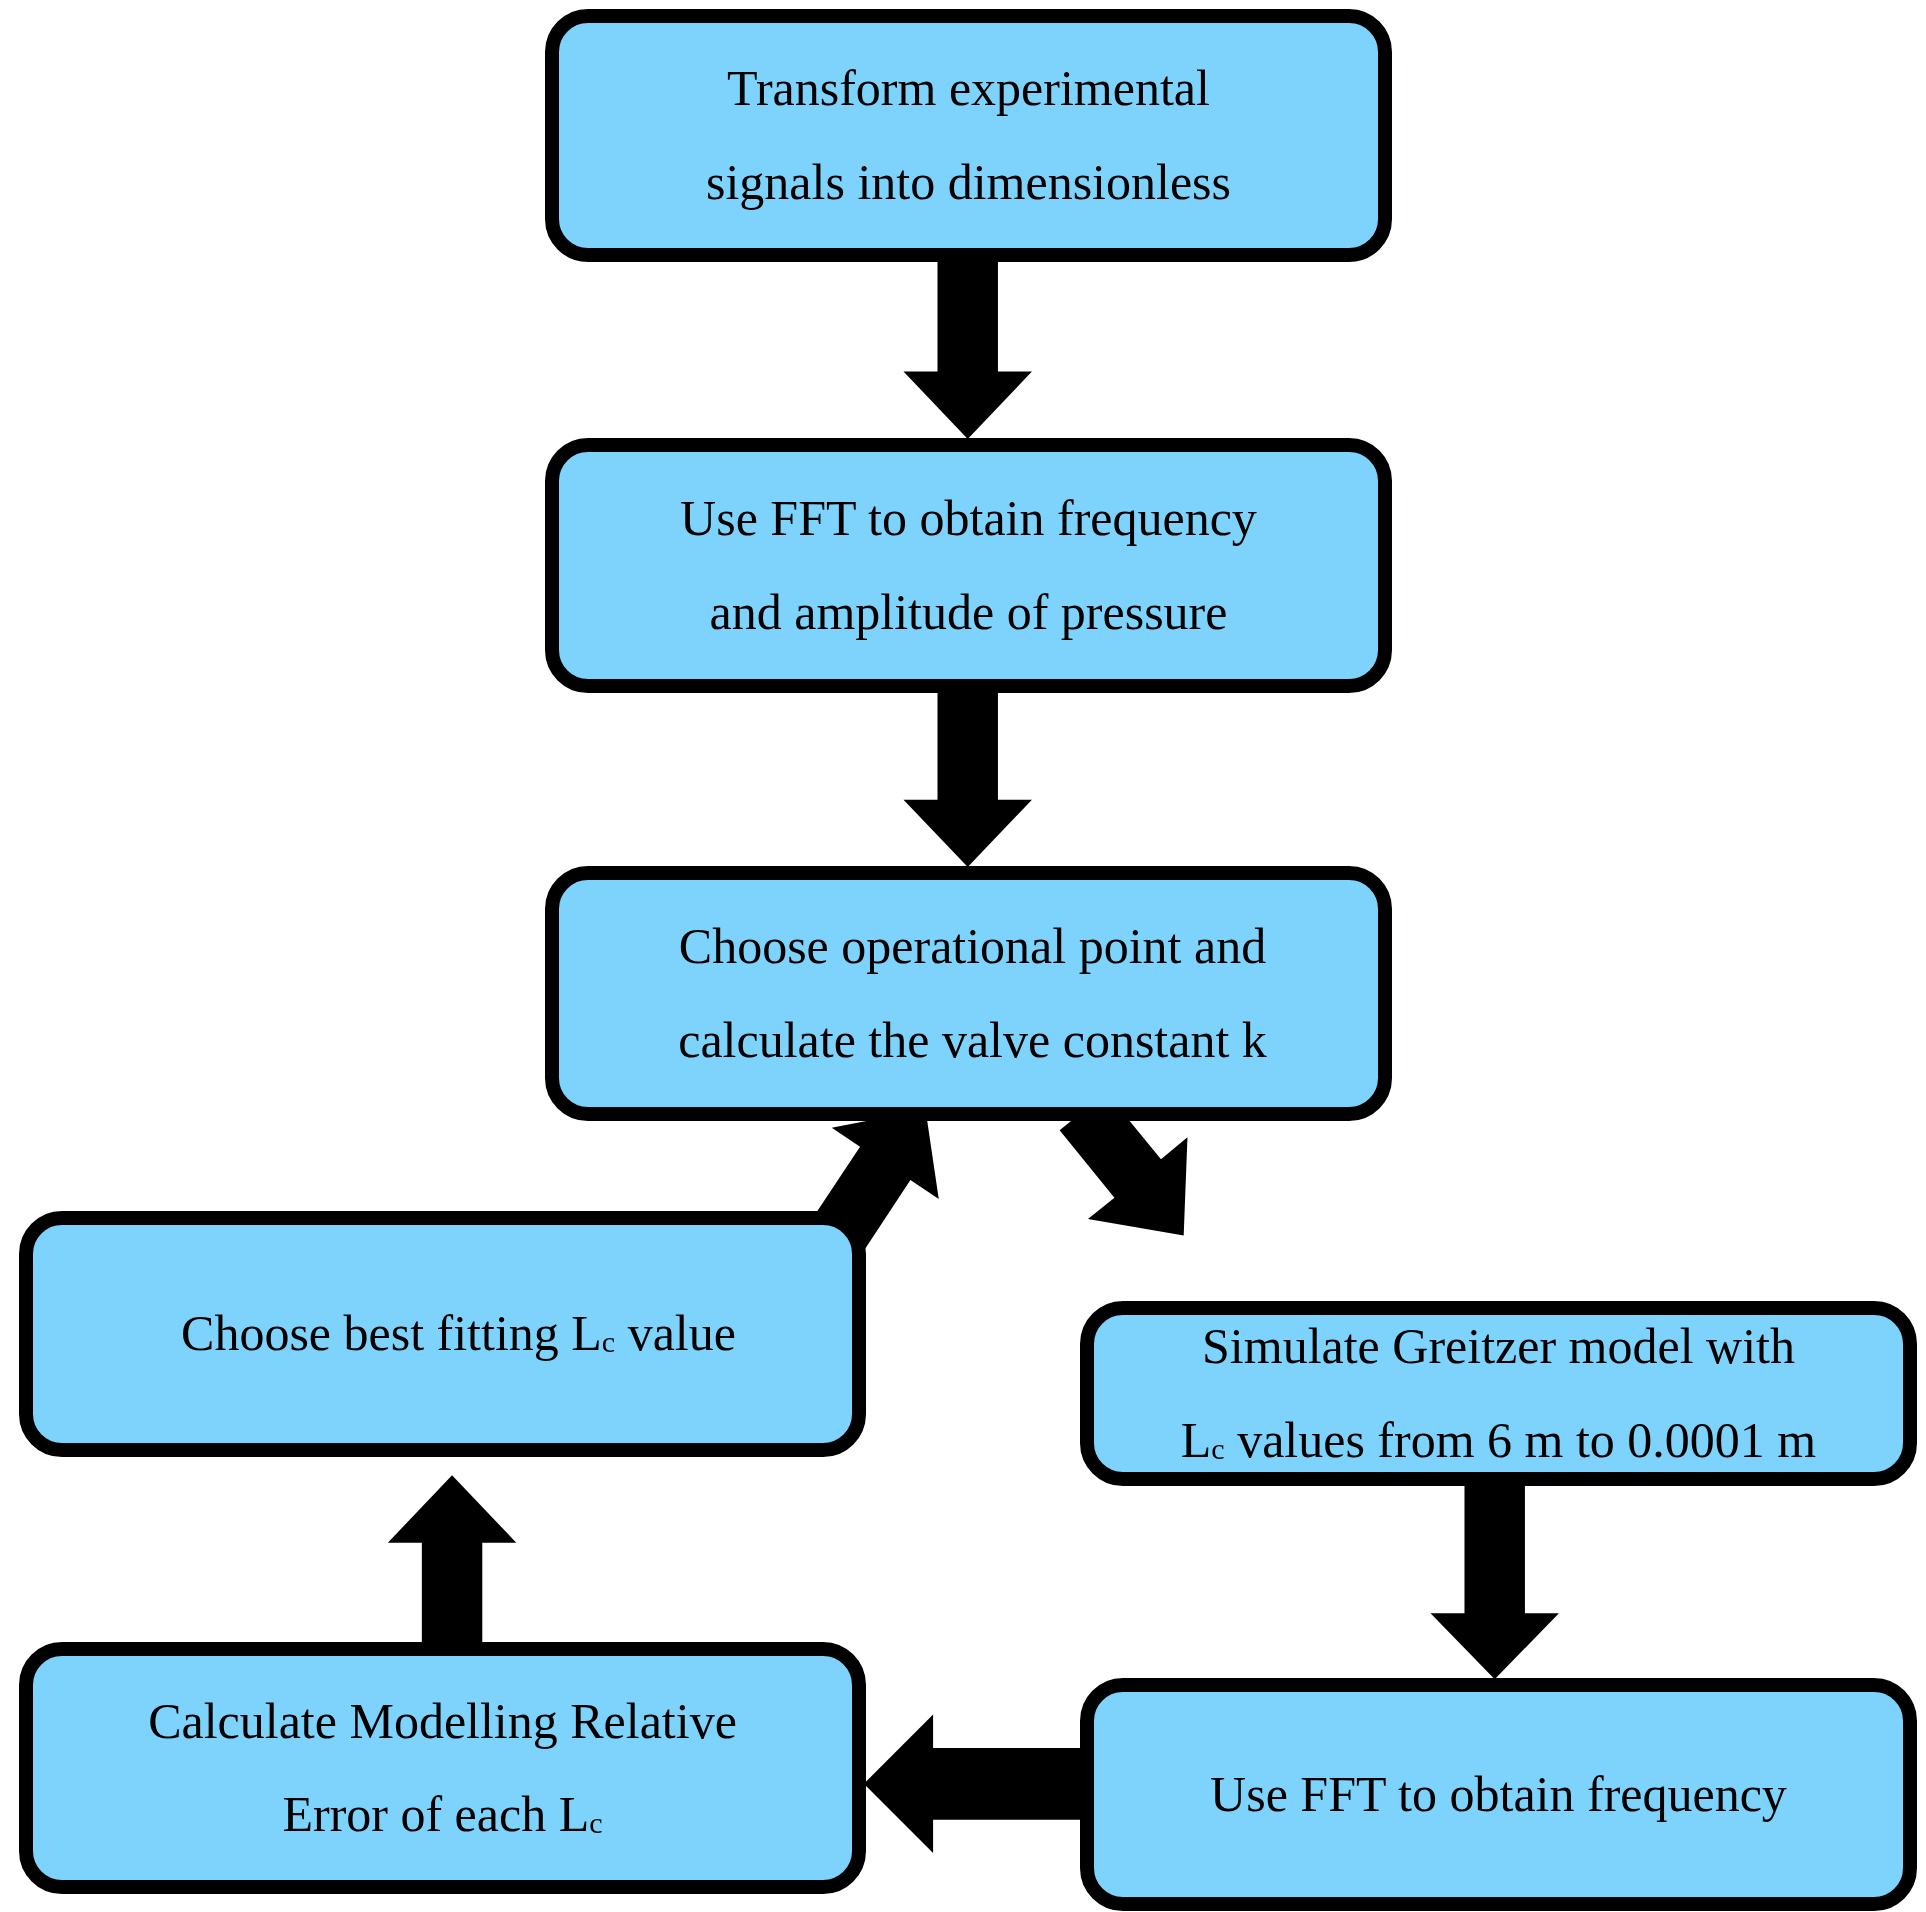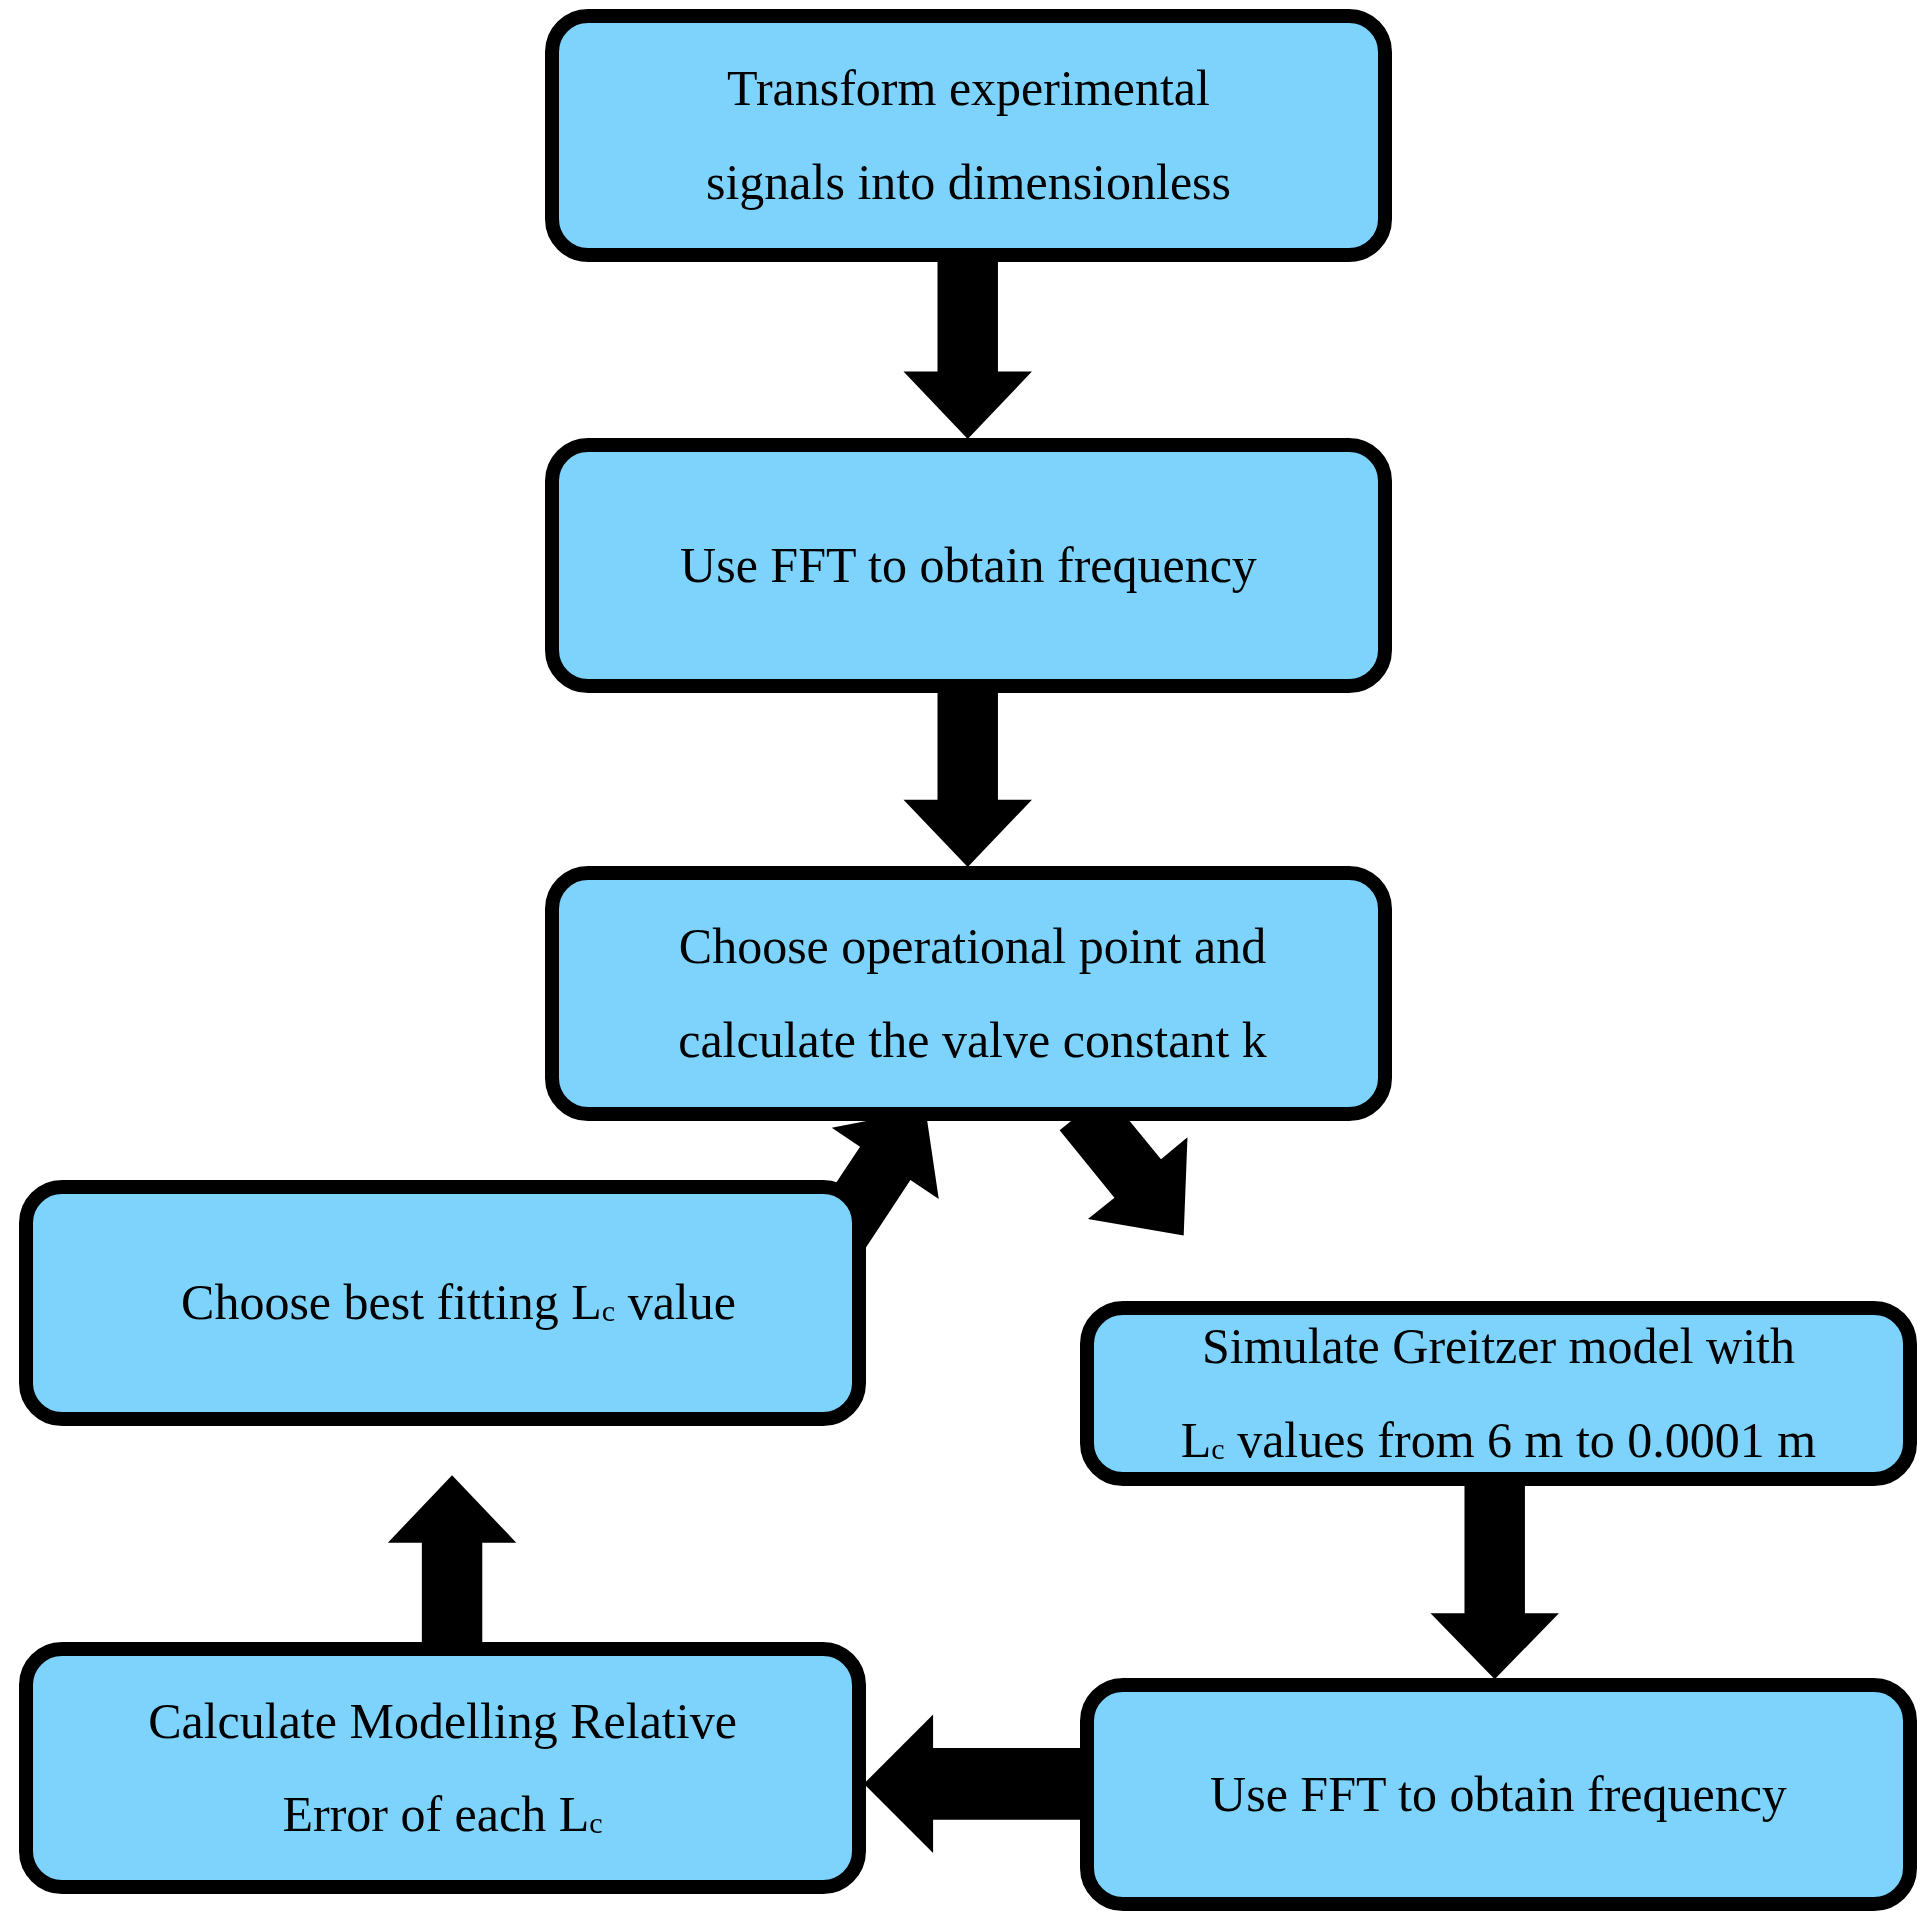--- a/index.html
+++ b/index.html
@@ -66,32 +66,35 @@
     </div>
     <div class="line">
       <span>signals into dimensionless</span>
     </div>
   </div>
 
   <div class="box" style="left:545px; top:438px; width:847px; height:255px;">
     <div class="line">
       <span>Use FFT to obtain frequency</span>
     </div>
+    <div class="line">
+      <span>and amplitude of pressure</span>
+    </div>
   </div>
 
   <div class="box" style="left:545px; top:866px; width:847px; height:255px;padding-left:8px;">
     <div class="line">
       <span>Choose operational point and</span>
     </div>
     <div class="line">
       <span>calculate the valve constant k</span>
     </div>
   </div>
 
-  <div class="box" style="left:19px; top:1180px; width:847px; height:246px;padding-left:32px;">
+  <div class="box" style="left:19px; top:1211px; width:847px; height:246px;padding-left:32px;">
     <div class="line">
       <span>Choose best fitting L</span><span class="subc">c</span><span> value</span>
     </div>
   </div>
 
   <div class="box" style="left:1080px; top:1301px; width:837px; height:185px;">
     <div class="line">
       <span>Simulate Greitzer model with</span>
     </div>
     <div class="line">

